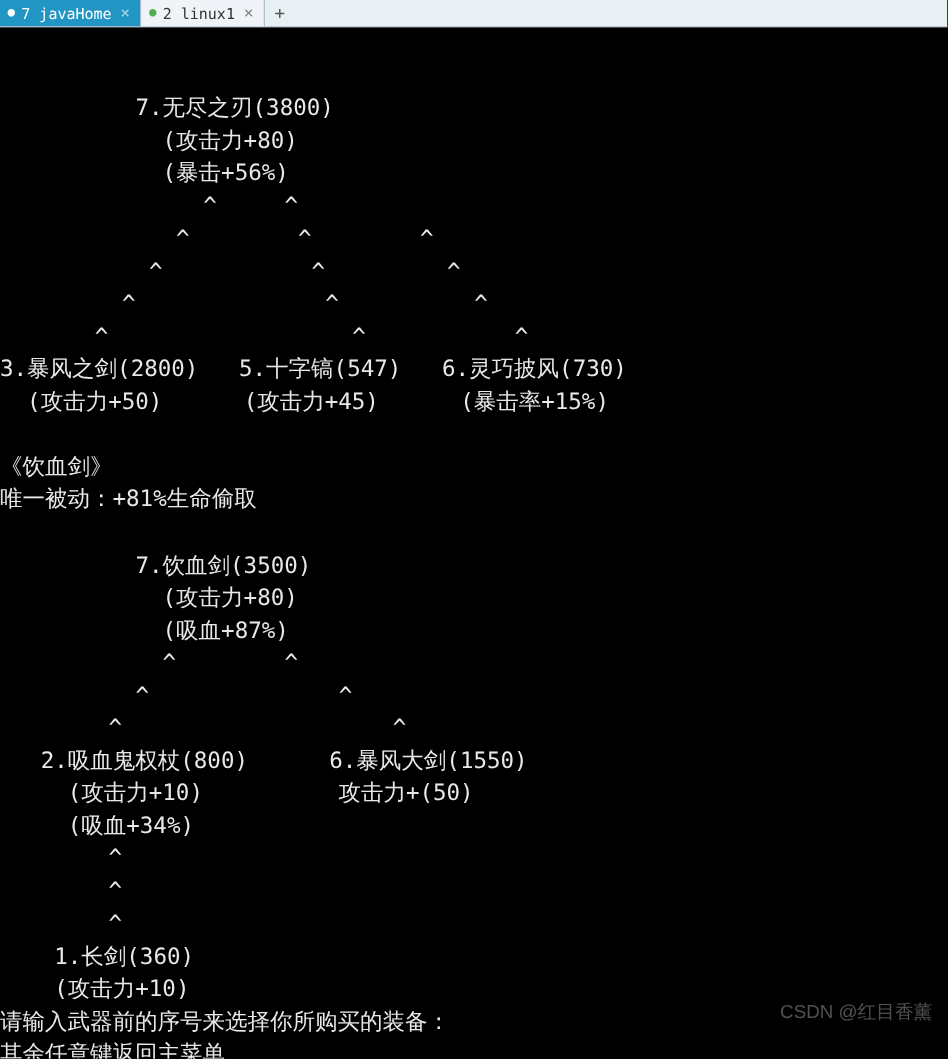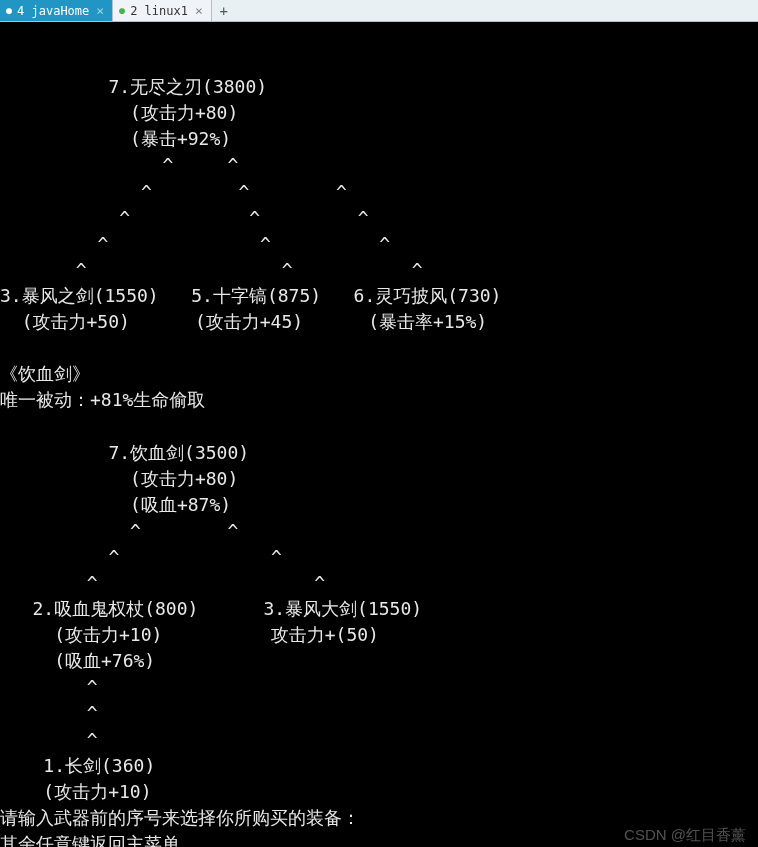--- a/index.html
+++ b/index.html
@@ -62,69 +62,69 @@
       line-height: 1.45;
       padding: 0;
       white-space: pre;
       width: 100%;
       height: calc(100% - 22px);
       position: relative;
     }
     .watermark {
       position: absolute;
       right: 12px;
-      bottom: 1px;
+      bottom: 26px;
       color: rgba(200,200,200,0.4);
       font-size: 15px;
       font-family: "Microsoft YaHei", sans-serif;
       pointer-events: none;
     }
   </style>
 </head>
 <body>
 
 <div class="tab-bar">
   <div class="tab active">
     <span class="tab-dot white">●</span>
-    <span>4 javaHome</span>
+    <span>7 javaHome</span>
     <span class="tab-close">×</span>
   </div>
   <div class="tab inactive">
     <span class="tab-dot green">●</span>
     <span>2 linux1</span>
     <span class="tab-close">×</span>
   </div>
   <div class="tab-add">+</div>
 </div>
 
 <div class="terminal">
 <span> </span>
 <span>          <span>7.无尽之刃(3800)</span></span>
 <span>            <span>(攻击力+80)</span></span>
-<span>            <span>(暴击+92%)</span></span>
+<span>            <span>(暴击+56%)</span></span>
 <span>               <span>^     ^</span></span>
 <span>             <span>^        ^</span>        <span>^</span></span>
 <span>           <span>^           ^</span>         <span>^</span></span>
 <span>         <span>^              ^</span>          <span>^</span></span>
 <span>       <span>^                  ^</span>           <span>^</span></span>
-<span><span>3.暴风之剑(1550)</span>   <span>5.十字镐(875)</span>   <span>6.灵巧披风(730)</span></span>
+<span><span>3.暴风之剑(2800)</span>   <span>5.十字镐(547)</span>   <span>6.灵巧披风(730)</span></span>
 <span>  <span>(攻击力+50)</span>      <span>(攻击力+45)</span>      <span>(暴击率+15%)</span></span>
 <span> </span>
 <span><span>《饮血剑》</span></span>
 <span><span>唯一被动：+81%生命偷取</span></span>
 <span> </span>
 <span>          <span>7.饮血剑(3500)</span></span>
 <span>            <span>(攻击力+80)</span></span>
 <span>            <span>(吸血+87%)</span></span>
 <span>            <span>^        ^</span></span>
 <span>          <span>^              ^</span></span>
 <span>        <span>^</span>                    <span>^</span></span>
-<span>   <span>2.吸血鬼权杖(800)</span>      <span>3.暴风大剑(1550)</span></span>
+<span>   <span>2.吸血鬼权杖(800)</span>      <span>6.暴风大剑(1550)</span></span>
 <span>     <span>(攻击力+10)</span>          <span>攻击力+(50)</span></span>
-<span>     <span>(吸血+76%)</span></span>
+<span>     <span>(吸血+34%)</span></span>
 <span>        <span>^</span></span>
 <span>        <span>^</span></span>
 <span>        <span>^</span></span>
 <span>    <span>1.长剑(360)</span></span>
 <span>    <span>(攻击力+10)</span></span>
 <span><span>请输入武器前的序号来选择你所购买的装备：</span></span>
 <span><span>其余任意键返回主菜单</span></span>
 
 <div class="watermark">CSDN @红目香薰</div>
 </div>

